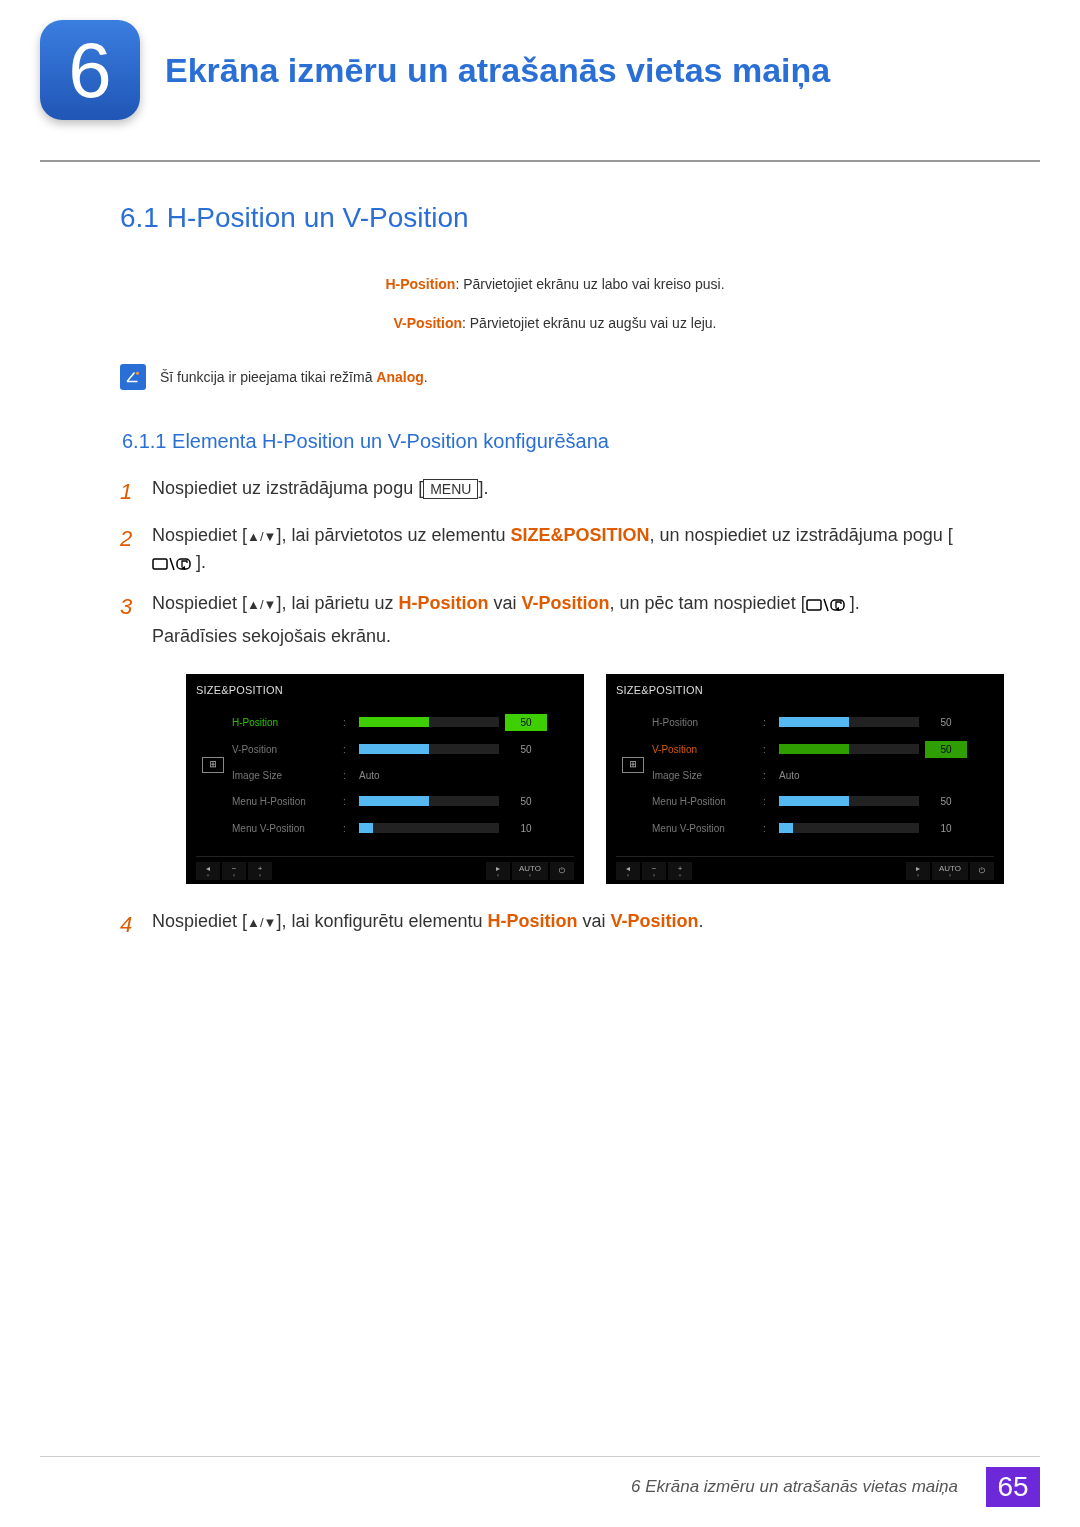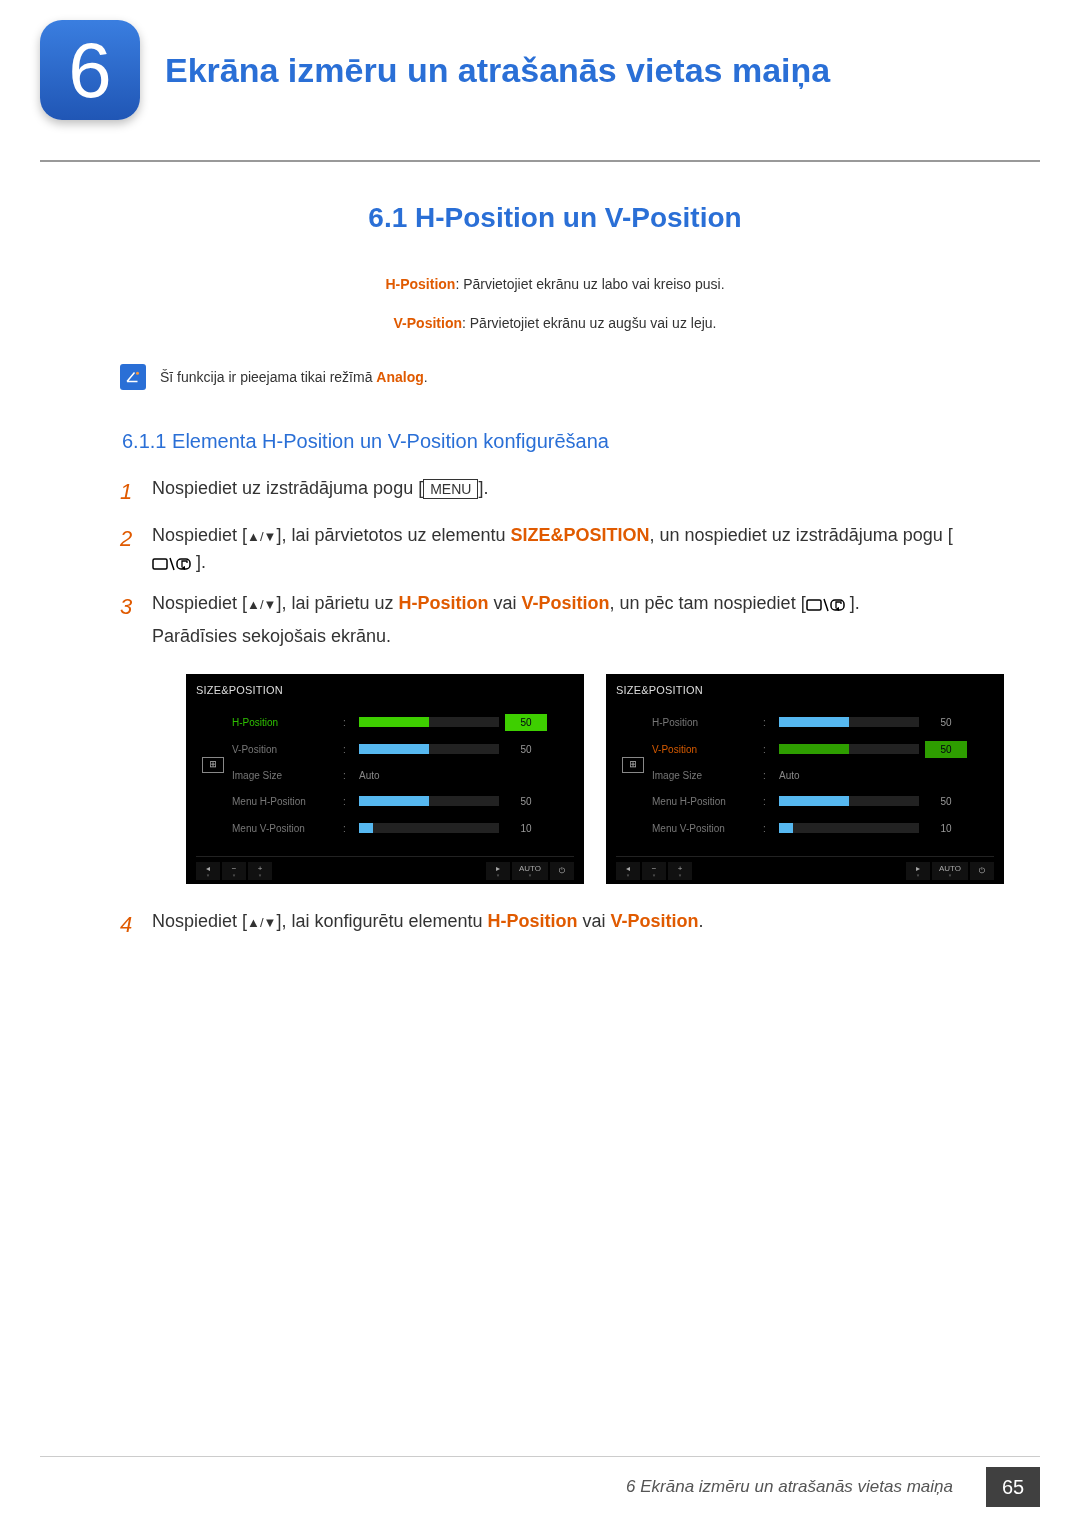--- a/index.html
+++ b/index.html
@@ -20,21 +20,21 @@
     display:flex; align-items:center; justify-content:center;
     box-shadow:0 4px 10px rgba(0,0,0,.25);
     margin-right:25px;
   }
   .chapter-tab span { font-size:78px; font-weight:300; color:#fff; }
   .chapter-title {
     font-size:34px; font-weight:700; color:#2a6fd6;
   }
   .sep { height:2px; background:#999; margin:30px 40px 40px 40px; }
   .content { padding:0 90px 0 120px; color:#333; }
-  .sec-title { font-size:28px; color:#2a6fd6; font-weight:700; margin:30px 0 40px 0;text-align:center; }
+  .sec-title { font-size:28px; color:#2a6fd6; font-weight:400; margin:30px 0 40px 0; }
   .body-text { font-size:14px; line-height:1.5; margin:18px 0;text-align:center; }
   .term { color:#e05a00; font-weight:600; }
   .note-row { display:flex; align-items:center; margin:30px 0 8px 0; }
   .note-icon {
     width:26px; height:26px; margin-right:14px;
     background:#2a6fd6; border-radius:3px; position:relative;
     display:flex; align-items:center; justify-content:center;
   }
   .note-icon svg { width:18px; height:18px; }
   .subsec-title { font-size:20px; color:#2a6fd6; font-weight:400; margin:40px 0 22px 2px; }
@@ -99,26 +99,26 @@
     width:24px; height:18px; background:#111;
     display:flex; flex-direction:column; align-items:center; justify-content:center;
     font-size:8px; color:#aaa;
   }
   .fbtn .top { line-height:1; }
   .fbtn .bot { font-size:5px; color:#555; line-height:1; }
   .fbtn.wide { width:36px; }
 
   .footer {
     position:absolute; bottom:20px; right:40px;
-    display:flex; align-items:center; font-size:17px; font-style:italic; color:#555;gap:21px;
+    display:flex; align-items:center; font-size:17px; font-style:italic; color:#555;
   }
   .footer .page {
-    width:54px; height:40px; background:#404040; color:#fff;
+    width:54px; height:40px; background:#6d28d9; color:#fff;
     display:flex; align-items:center; justify-content:center;
-    font-style:normal; font-size:20px; margin-left:12px;
+    font-style:normal; font-size:28px; margin-left:28px;
   }
   .footer-rule {
     position:absolute; bottom:70px; left:40px; right:40px; height:1px; background:#ccc;
   }
 </style>
 </head>
 <body>
 
 <div class="chapter-head">
   <div class="chapter-tab">

